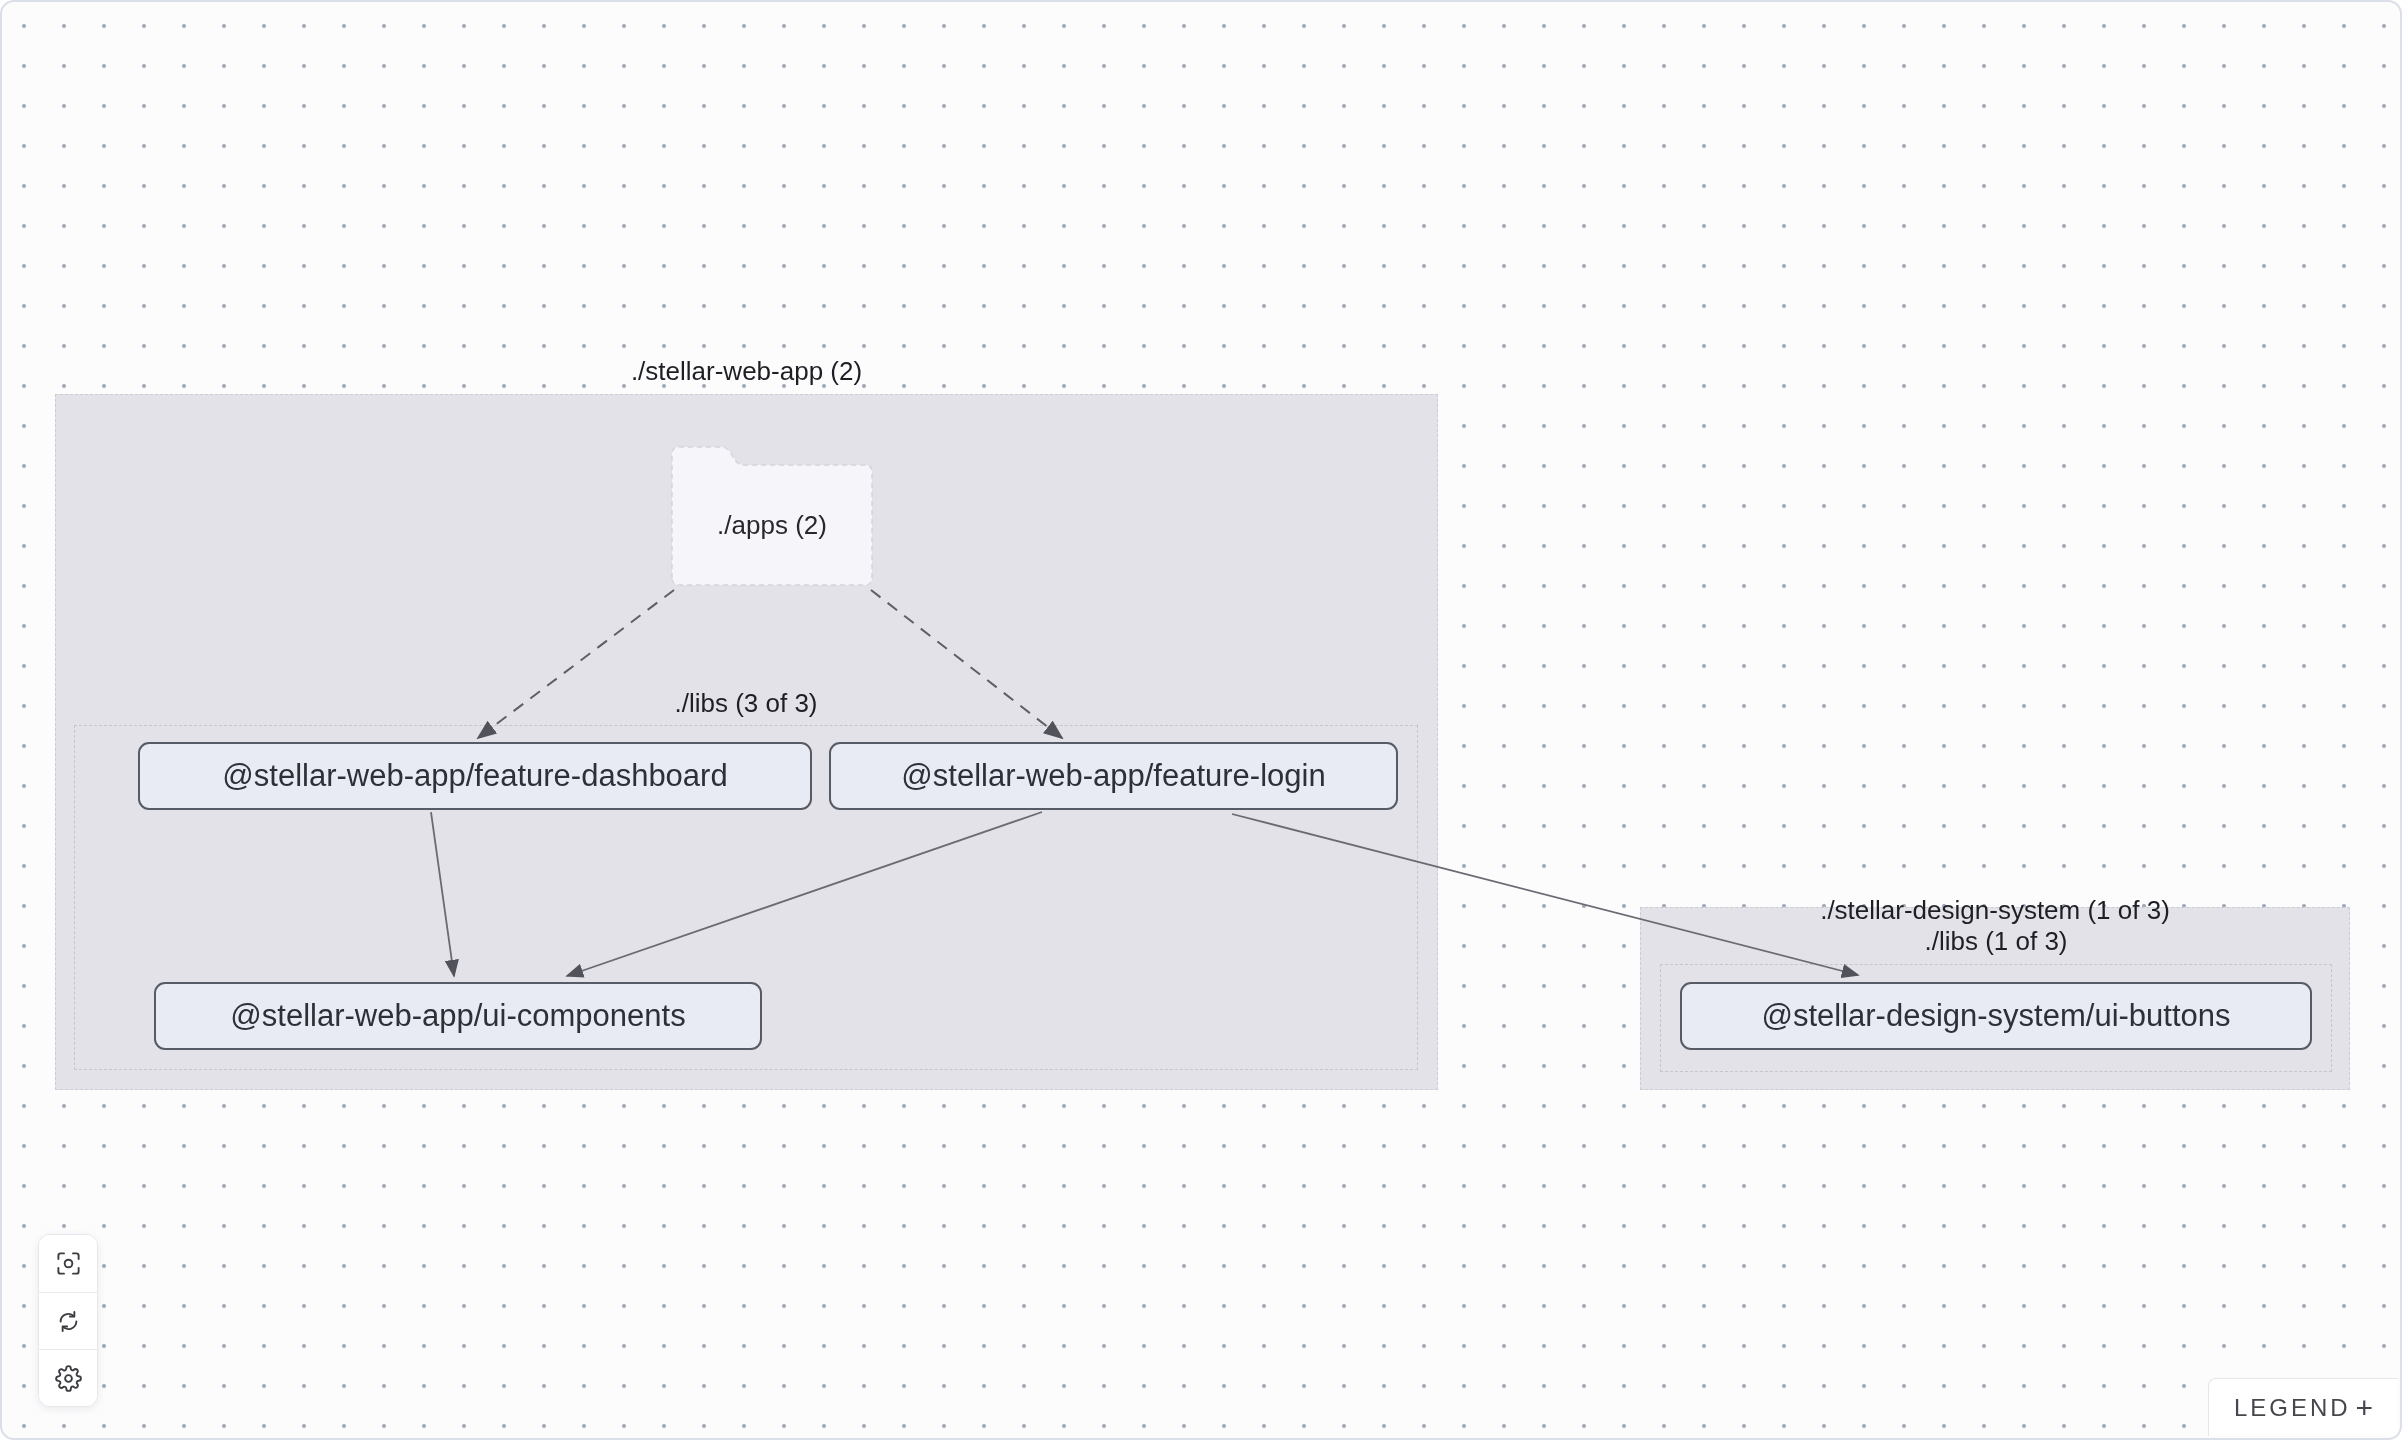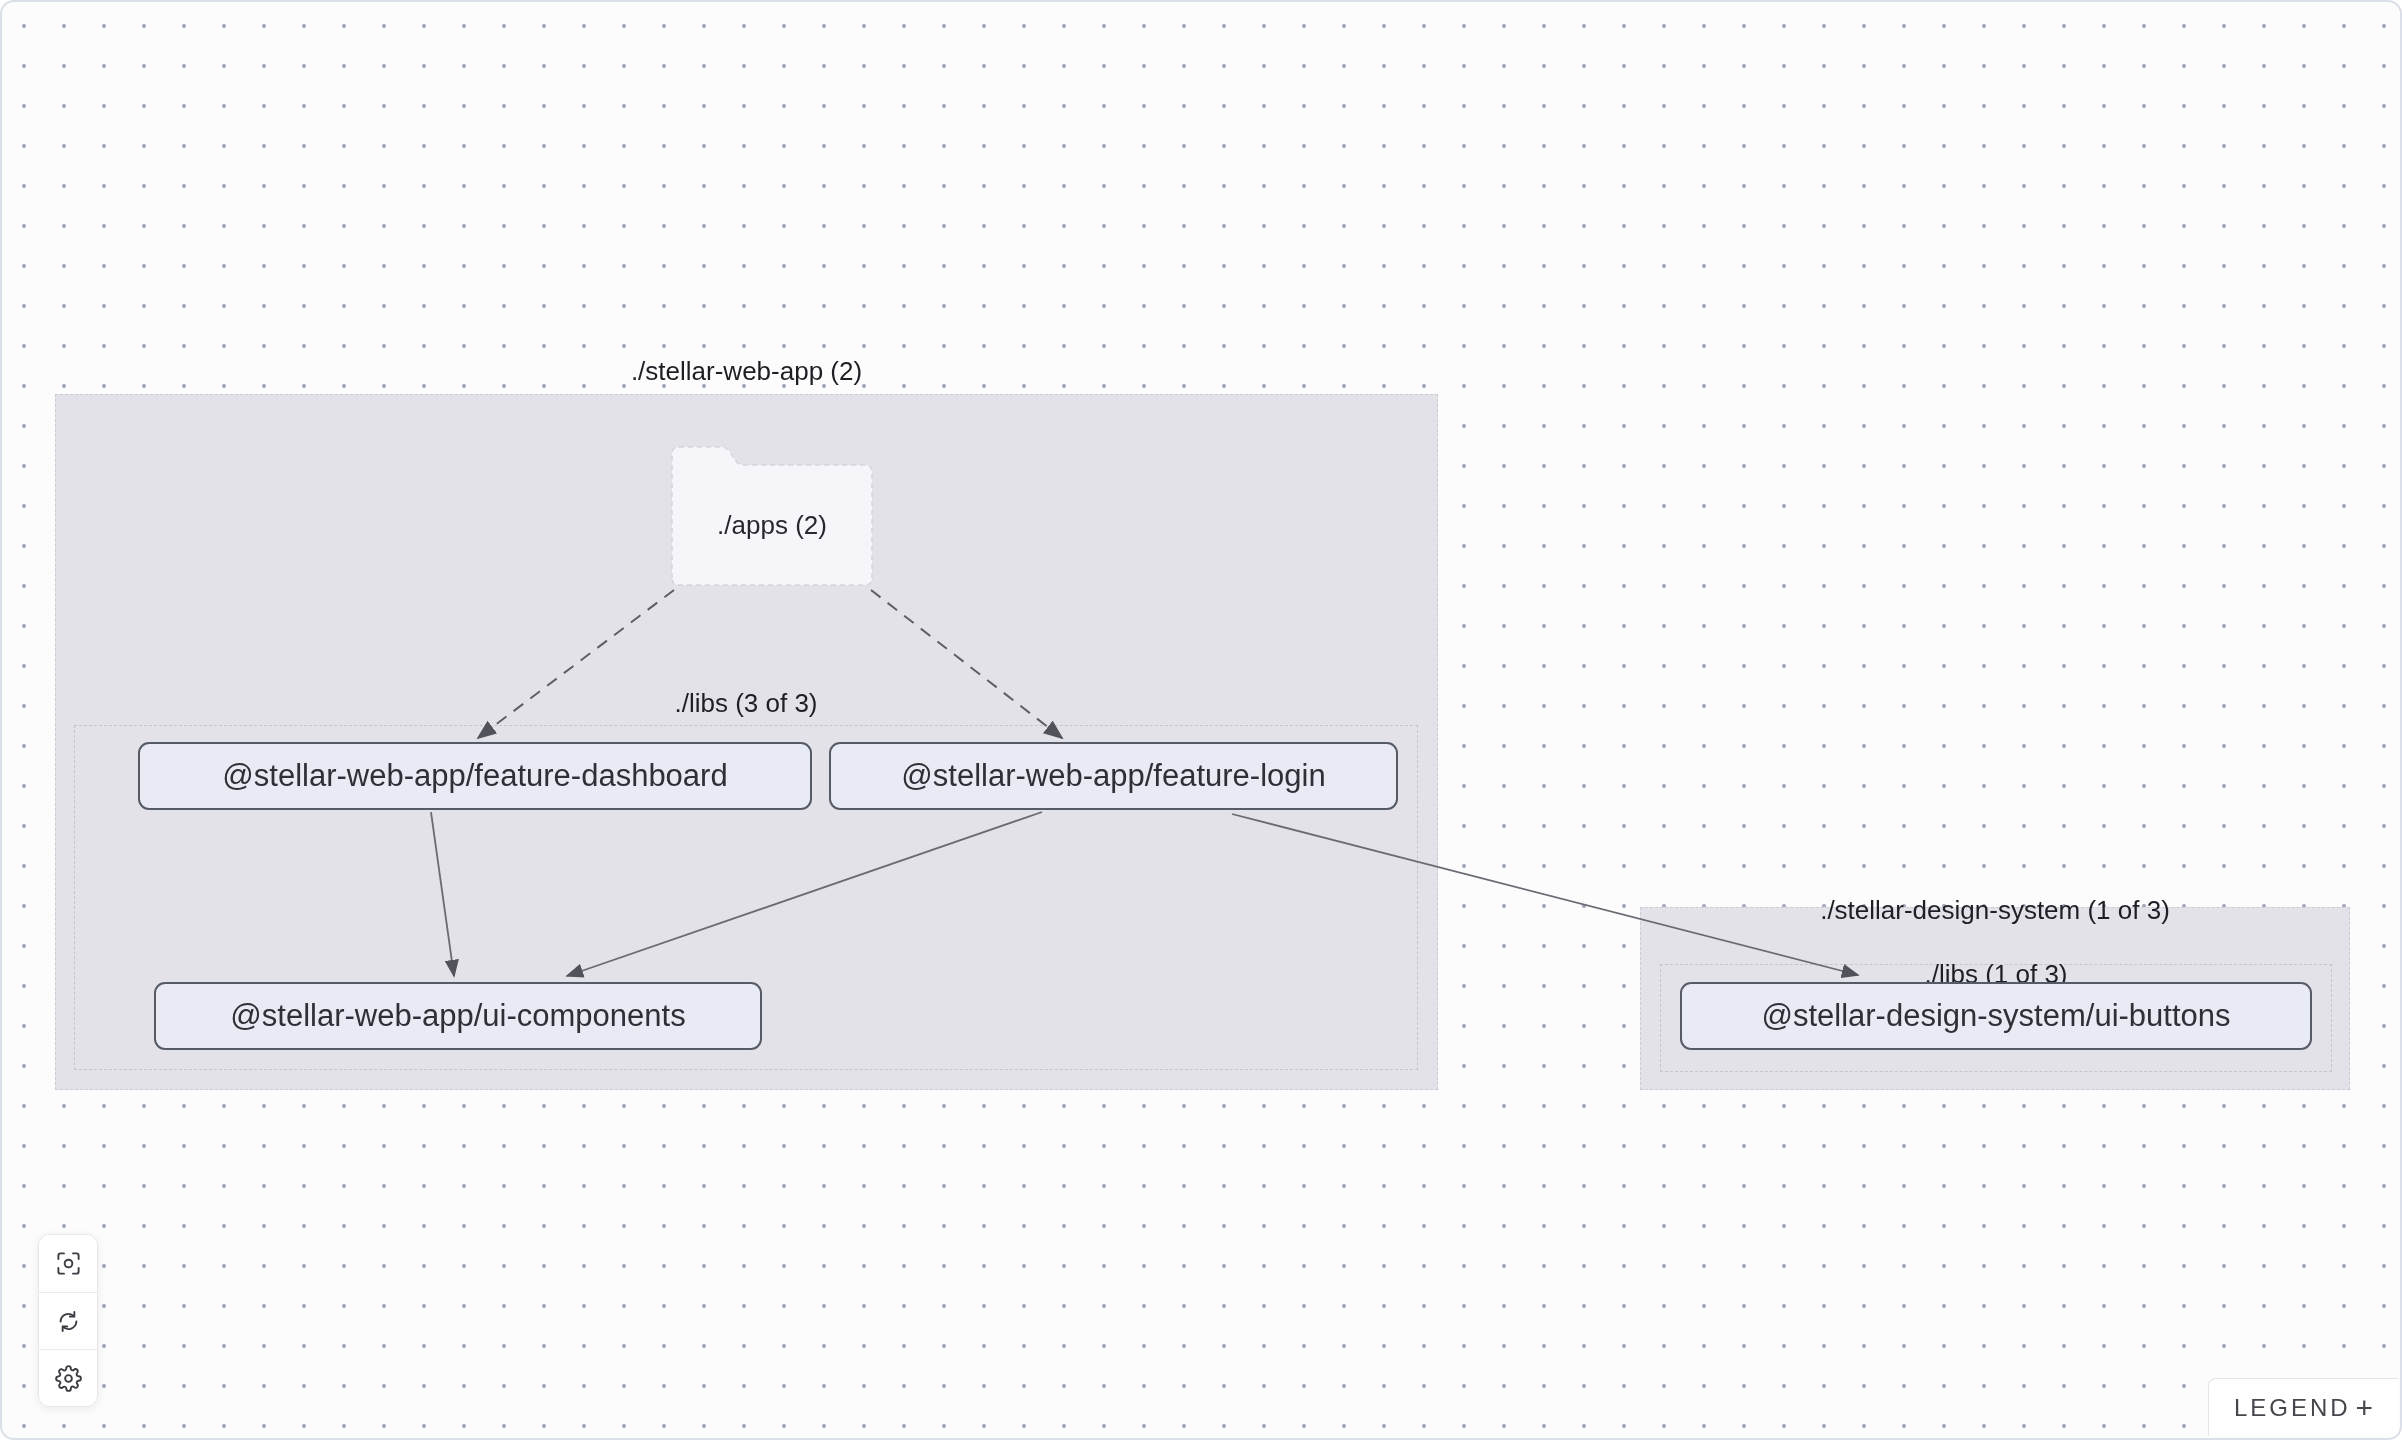--- a/index.html
+++ b/index.html
@@ -38,21 +38,21 @@
     height:40px;line-height:40px;
     text-align:center;
     font-size:26px;
     color:#1d1f24;
     white-space:nowrap;
     pointer-events:none;
   }
   .lbl-web-app    {left:53px;  width:1383px; top:349px;}
   .lbl-web-libs   {left:72px;  width:1344px; top:681px;}
   .lbl-design     {left:1638px;width:710px;  top:840px;margin-top:48px;}
-  .lbl-design-libs{left:1658px;width:672px;  top:919px;margin-top:33px;}
+  .lbl-design-libs{left:1658px;width:672px;  top:919px;}
 
   #edges{position:absolute;left:0;top:0;width:2402px;height:1440px;pointer-events:none;}
   #edges line{pointer-events:stroke;}
 
   .node{
     position:absolute;
     height:68px;
     box-sizing:border-box;
     background:#e9ebf4;
     border:2px solid #575b65;

